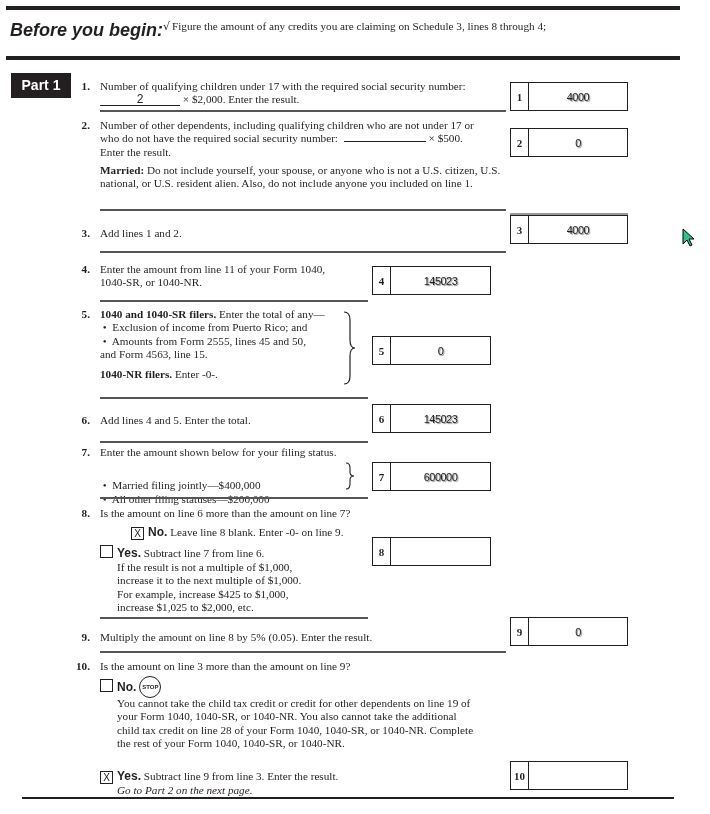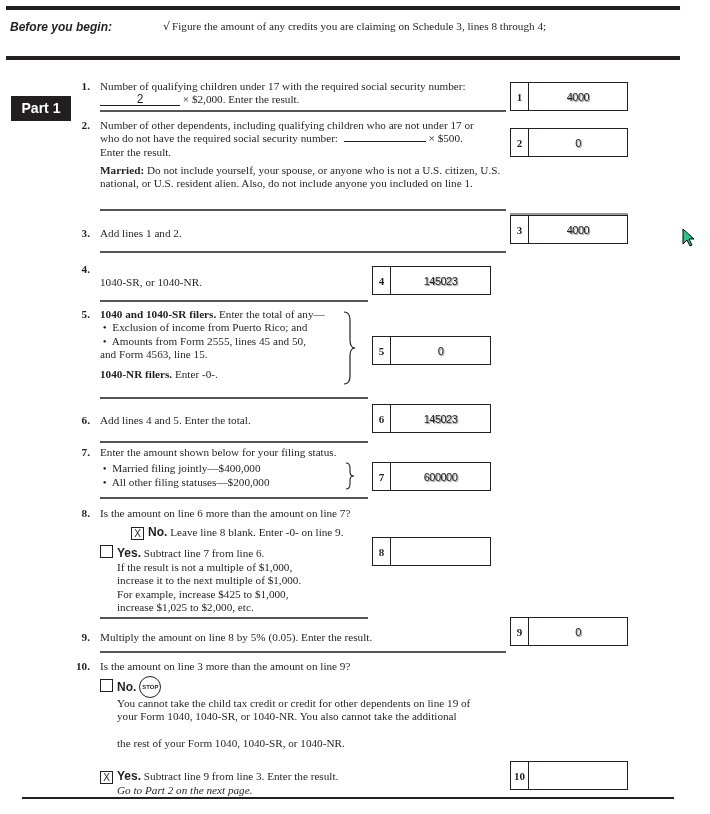--- a/index.html
+++ b/index.html
@@ -1,23 +1,23 @@
 <!DOCTYPE html>
 <html><head>
 <meta charset="utf-8">
 <style>
   html, body { margin:0; padding:0; background:#fff; }
   body { width:710px; height:814px; position:relative; overflow:hidden; font-family:"Liberation Serif", serif; color:#231f20; }
   .abs { position:absolute; }
   .rule-thick { position:absolute; left:6px; width:674px; height:4px; background:#231f20; }
   .hr { position:absolute; height:1.5px; background:#555; }
-  .before { left:10px; top:20px; font-family:"Liberation Sans", sans-serif; font-weight:bold; font-style:italic; font-size:12px; }
+  .before { left:10px; top:20px; font-family:"Liberation Sans", sans-serif; font-weight:bold; font-style:italic; font-size:18px; }
   .note { left:163px; top:20px; font-size:11.2px; line-height:13px; }
   .note .chk { font-family:"DejaVu Sans", sans-serif; font-size:11px; margin-right:2px; }
-  .part { left:11px; top:73px; width:60px; height:25px; background:#231f20; color:#fff; font-family:"Liberation Sans", sans-serif; font-weight:bold; font-size:14px; text-align:center; line-height:24px;margin-top:23px; }
+  .part { left:11px; top:73px; width:60px; height:25px; background:#231f20; color:#fff; font-family:"Liberation Sans", sans-serif; font-weight:bold; font-size:14px; text-align:center; line-height:24px; }
   .num { font-weight:bold; font-size:11.2px; text-align:right; width:20px; }
   .txt { font-size:11.2px; line-height:13.3px; }
   .txt b { font-weight:bold; }
   .sans-b { font-family:"Liberation Sans", sans-serif; font-weight:bold; font-size:12px; }
   .box { position:absolute; height:29px; border:1.5px solid #231f20; box-sizing:border-box; display:flex; }
   .box .lbl { width:17px; border-right:1.5px solid #231f20; font-weight:bold; font-size:11px; display:flex; align-items:center; justify-content:center; }
   .box .val { flex:1; display:flex; align-items:center; justify-content:center; font-family:"Liberation Sans", sans-serif; font-size:11px; letter-spacing:-0.5px; text-shadow:1px 1px 1px #888; }
   .boxR { left:510px; width:118px; }
   .boxM { left:372px; width:119px; }
   .cb { display:inline-block; width:11px; height:11px; border:1px solid #231f20; font-family:"Liberation Sans", sans-serif; font-size:10px; line-height:11px; text-align:center; vertical-align:-1px; margin-right:4px; }
@@ -66,21 +66,21 @@
 
 <div class="abs num" style="left:70px;top:227px;">3.</div>
 <div class="abs txt" style="left:100px;top:227px;">Add lines 1 and 2.</div>
 <div class="box boxR" style="top:215px;">
     <div class="lbl">3</div>
     <div class="val">4000</div>
   </div>
 <div class="hr" style="left:100px;top:251px;width:406px;"></div>
 
 <div class="abs num" style="left:70px;top:263px;">4.</div>
-<div class="abs txt" style="left:100px;top:263px;"><br><span>1040-SR, or 1040-NR.</span></div>
+<div class="abs txt" style="left:100px;top:263px;"><span>Enter the amount from line 11 of your Form 1040,</span><br><span>1040-SR, or 1040-NR.</span></div>
 <div class="box boxM" style="top:266px;">
     <div class="lbl">4</div>
     <div class="val">145023</div>
   </div>
 <div class="hr" style="left:100px;top:300px;width:268px;"></div>
 
 <div class="abs num" style="left:70px;top:308px;">5.</div>
 <div class="abs txt" style="left:100px;top:308px;width:250px;">
   <b>1040 and 1040-SR filers.</b> <span>Enter the total of any—</span><br>
   &nbsp;•&nbsp; <span>Exclusion of income from Puerto Rico; and</span><br>
@@ -101,21 +101,21 @@
 <div class="abs txt" style="left:100px;top:414px;">Add lines 4 and 5. Enter the total.</div>
 <div class="box boxM" style="top:404px;">
     <div class="lbl">6</div>
     <div class="val">145023</div>
   </div>
 <div class="hr" style="left:100px;top:441px;width:268px;"></div>
 
 <div class="abs num" style="left:70px;top:446px;">7.</div>
 <div class="abs txt" style="left:100px;top:446px;">
   <span>Enter the amount shown below for your filing status.</span>
-  <div style="margin-top:3px;">&nbsp;•&nbsp; <span>Married filing jointly—$400,000</span><br>&nbsp;•&nbsp; <span>All other filing statuses—$200,000</span></div>
+  <div style="margin-top:20px;">&nbsp;•&nbsp; <span>Married filing jointly—$400,000</span><br>&nbsp;•&nbsp; <span>All other filing statuses—$200,000</span></div>
 </div>
 <svg class="abs" style="left:344px;top:462px;" width="12" height="28">
     <path d="M2 1 Q6 1 6 6 L6 10 Q6 14 10 14 Q6 14 6 18 L6 22 Q6 27 2 27" fill="none" stroke="#231f20" stroke-width="1.1"></path>
   </svg>
 <div class="box boxM" style="top:462px;">
     <div class="lbl">7</div>
     <div class="val">600000</div>
   </div>
 <div class="hr" style="left:100px;top:497px;width:268px;"></div>
 
@@ -148,21 +148,21 @@
 <div class="hr" style="left:100px;top:651px;width:406px;"></div>
 
 <div class="abs num" style="left:70px;top:660px;">10.</div>
 <div class="abs txt" style="left:100px;top:660px;">Is the amount on line 3 more than the amount on line 9?</div>
 <div class="abs txt" style="left:100px;top:676px;">
   <span class="cb"></span><span class="sans-b">No.</span><span class="stop">STOP</span>
 </div>
 <div class="abs txt" style="left:117px;top:697px;">
   <span>You cannot take the child tax credit or credit for other dependents on line 19 of</span><br>
   <span>your Form 1040, 1040-SR, or 1040-NR. You also cannot take the additional</span><br>
-  <br>
+  <span>child tax credit on line 28 of your Form 1040, 1040-SR, or 1040-NR. Complete</span><br>
   <span>the rest of your Form 1040, 1040-SR, or 1040-NR.</span>
 </div>
 <div class="abs txt" style="left:100px;top:770px;">
   <span class="cb">X</span><span class="sans-b">Yes.</span> <span>Subtract line 9 from line 3. Enter the result.</span><br>
   <i style="padding-left:17px;">Go to Part 2 on the next page.</i>
 </div>
 <div class="box boxR" style="top:761px;">
     <div class="lbl">10</div>
     <div class="val"></div>
   </div>

